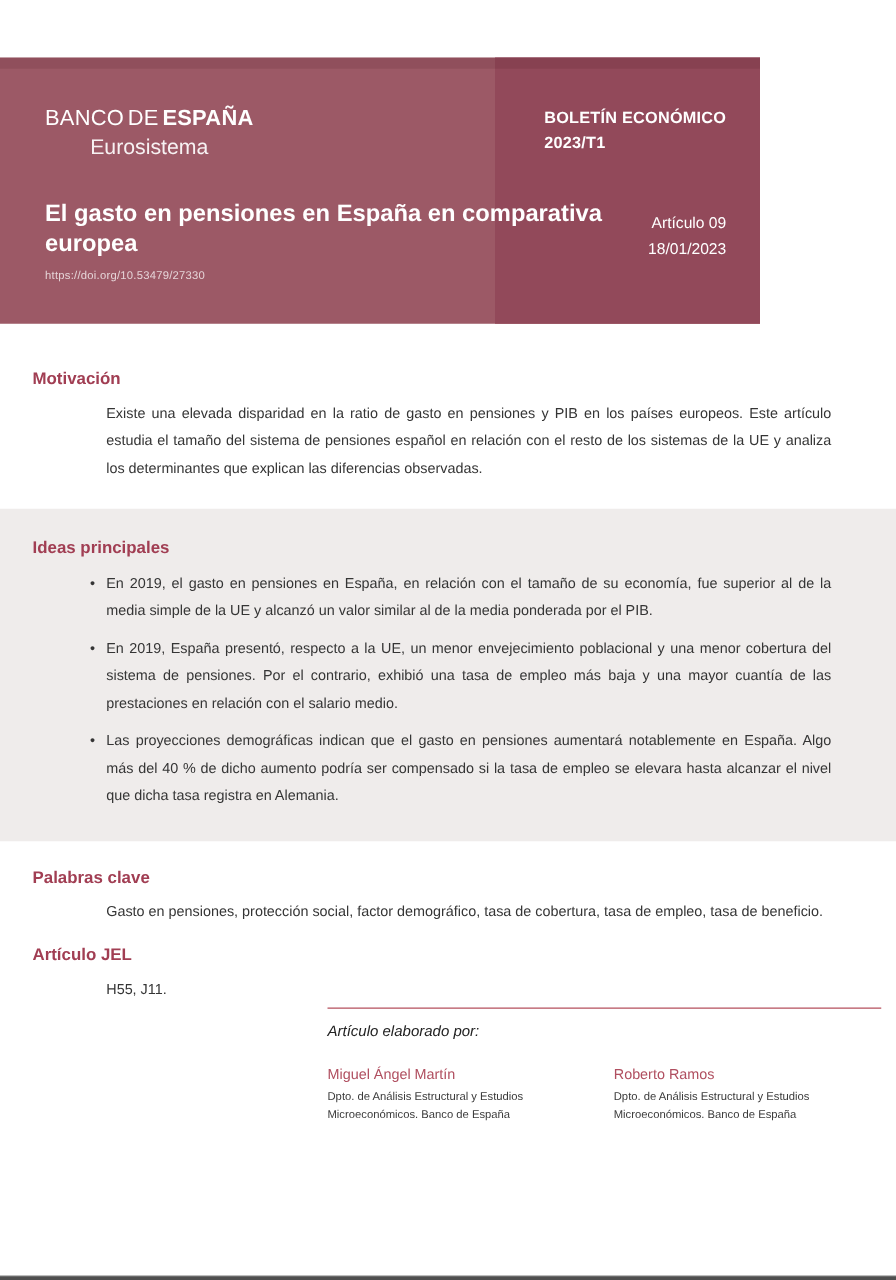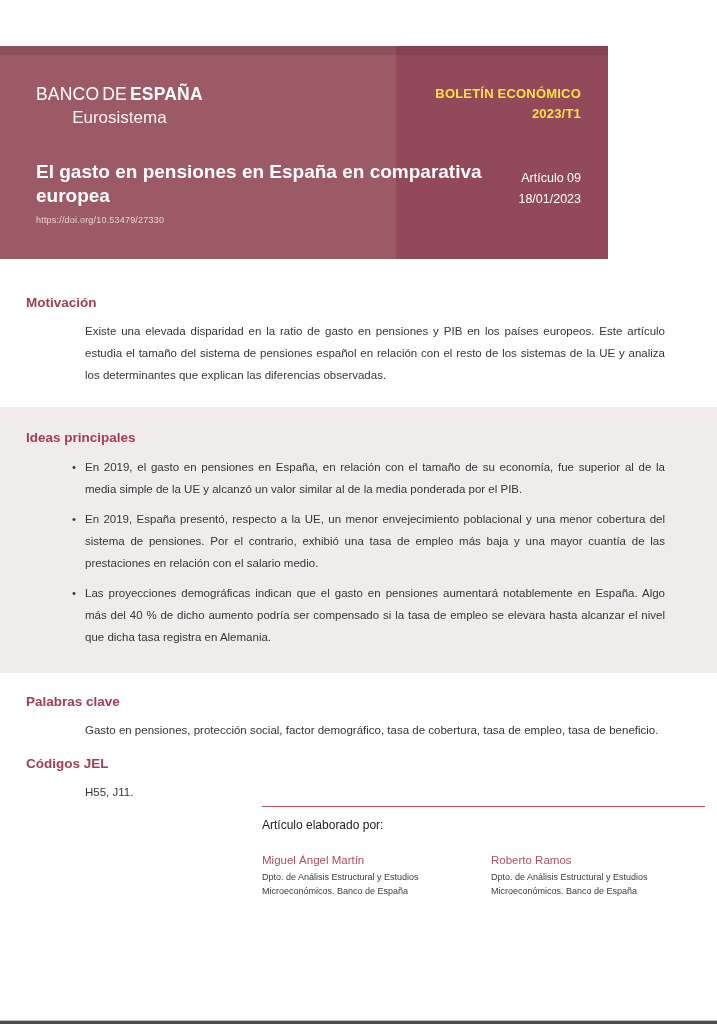--- a/index.html
+++ b/index.html
@@ -18,22 +18,22 @@
   .header-top-shade { position: absolute; top: 0; left: 0; width: 100%; height: 9px; background: rgba(40,0,10,0.10); }
 
   .logo { position: absolute; left: 36px; top: 38px; color: #ffffff; }
   .logo-line1 { font-size: 17.5px; letter-spacing: 0.2px; white-space: nowrap; }
   .logo-line1 .w1, .logo-line1 .w2 { font-weight: 400; }
   .logo-line1 .w2 { margin: 0 3px; }
   .logo-line1 .w3 { font-weight: 700; }
   .logo-sub { text-align: center; font-size: 17px; margin-top: 3px; color: rgba(255,255,255,0.92); }
 
   .pub-block {
-    position: absolute; top: 38px; right: 27px; text-align: right;
-    color: #fde047; font-weight: 700; font-size: 13px; line-height: 20px; letter-spacing: 0.2px;
+    position: absolute; top: 38px; right: 27px; 
+    color: #ffffff; font-weight: 700; font-size: 13px; line-height: 20px; letter-spacing: 0.2px;
   }
   .article-meta {
     position: absolute; top: 122px; right: 27px; text-align: right;
     color: #ffffff; font-weight: 400; font-size: 12.5px; line-height: 21px;
   }
 
   .title-wrap { position: absolute; left: 36px; top: 114px; width: 452px; }
   .title-wrap h1 { margin: 0; color: #ffffff; font-size: 19px; line-height: 24px; font-weight: 700; }
   .doi { display: inline-block; margin-top: 7px; font-size: 9px; letter-spacing: 0.2px;
          color: rgba(255,255,255,0.74); text-decoration: none; }
@@ -53,21 +53,21 @@
     color: #353535; font-size: 11.5px; line-height: 22px; text-align: justify;
   }
   .bullet-list li::before { content: "\2022"; position: absolute; left: 0; top: 0; color: #353535; }
 
   .sec-palabras { padding-top: 21px; }
   .sec-jel { padding-top: 15px; }
 
   
   .authors-block { position: absolute; left: 262px; top: 806px; width: 443px; }
   .authors-rule { border: 0; border-top: 1.5px solid #b5505e; margin: 0 0 11px 0; }
-  .authors-intro { margin: 0; color: #222222; font-size: 12px; line-height: 15px; }
+  .authors-intro { margin: 0; color: #222222; font-size: 12px; line-height: 15px; font-style: italic; }
   .authors-cols { display: flex; margin-top: 20px; gap: 28px; }
   .author-col { width: 201px; }
   .author-name { color: #b04f60; font-size: 11.5px; line-height: 15px; font-weight: 400; }
   .author-dept { margin-top: 3px; color: #3a3a3a; font-size: 9px; line-height: 13.5px; }
 
   
   .bottom-edge { position: absolute; left: 0; bottom: 0; width: 100%; height: 3px;
                  background: #4f4f4f; border-top: 1px solid #bdbdbd; }
 </style>
 </head>
@@ -113,21 +113,21 @@
     <li>Las proyecciones demográficas indican que el gasto en pensiones aumentará notablemente en España. Algo más del 40 % de dicho aumento podría ser compensado si la tasa de empleo se elevara hasta alcanzar el nivel que dicha tasa registra en Alemania.</li>
   </ul>
 </div>
 
 <div class="sec-palabras">
   <h2 class="sec-heading">Palabras clave</h2>
   <p class="body-text">Gasto en pensiones, protección social, factor demográfico, tasa de cobertura, tasa de empleo, tasa de beneficio.</p>
 </div>
 
 <div class="sec-jel">
-  <h2 class="sec-heading">Códigos JEL</h2>
+  <h2 class="sec-heading">Artículo JEL</h2>
   <p class="body-text">H55, J11.</p>
 </div>
 
 <div class="authors-block">
   <hr class="authors-rule">
   <p class="authors-intro">Artículo elaborado por:</p>
   <div class="authors-cols">
     <div class="author-col">
       <div class="author-name">Miguel Ángel Martín</div>
       <div class="author-dept">

